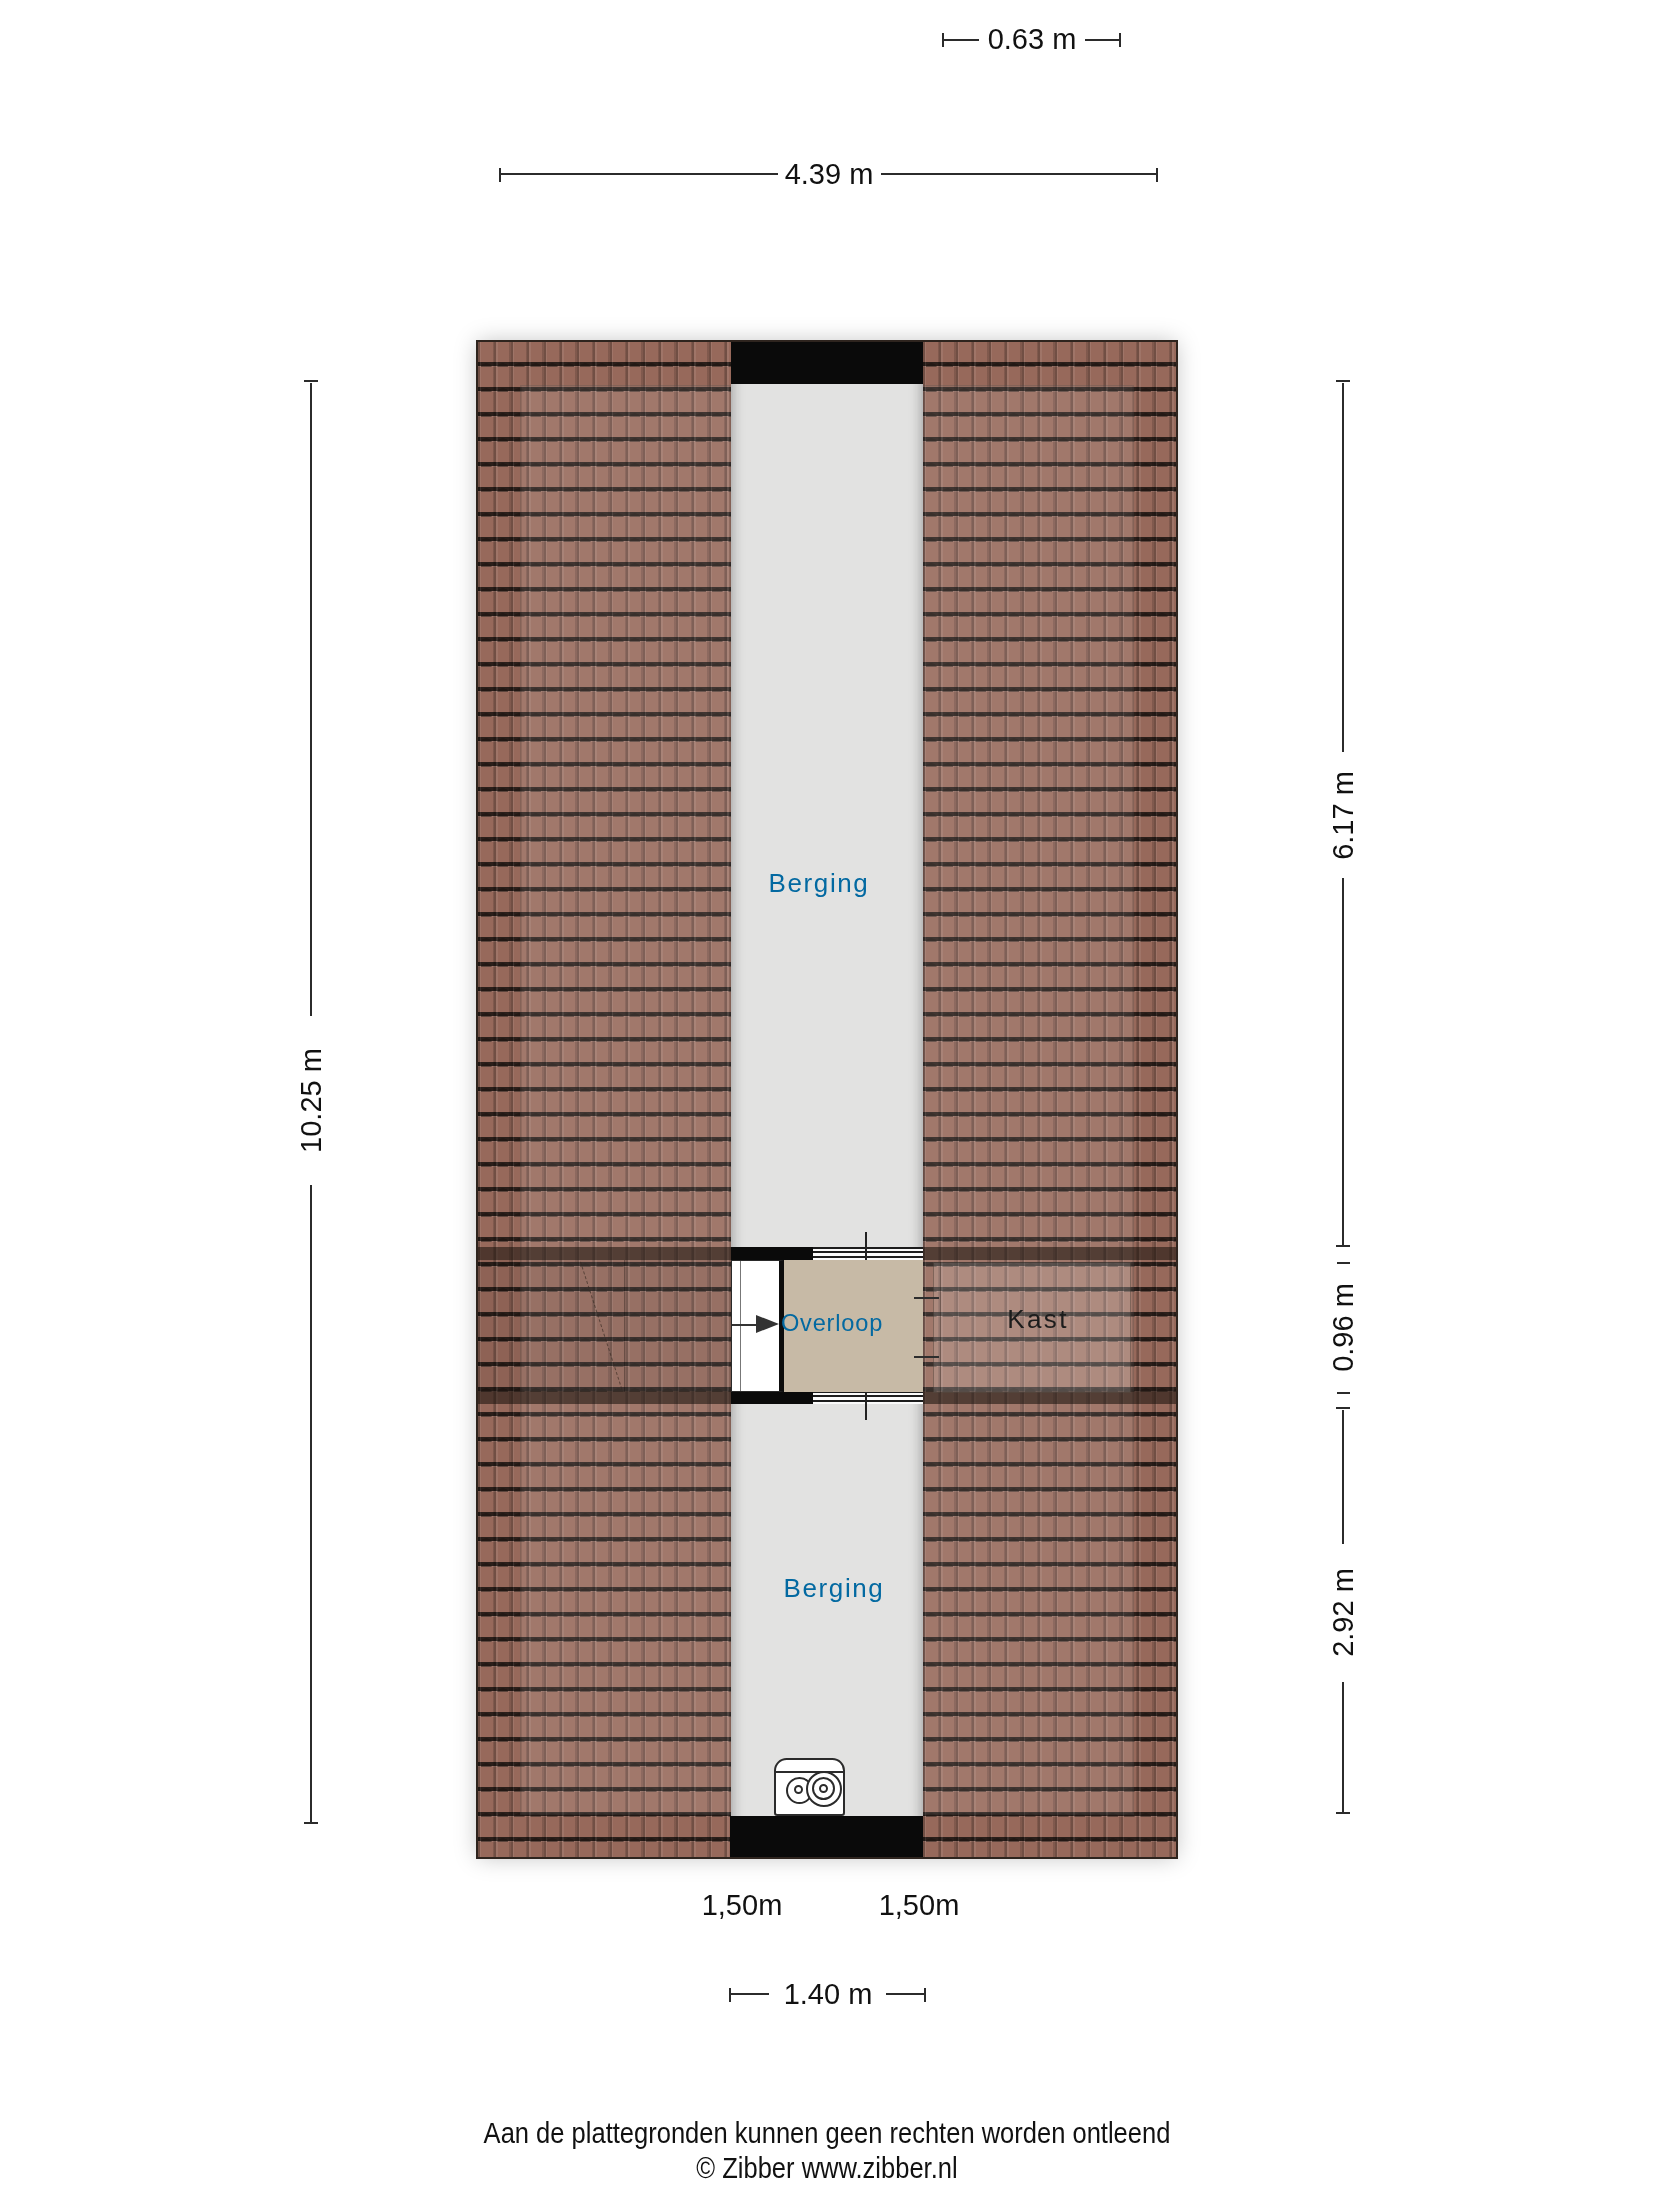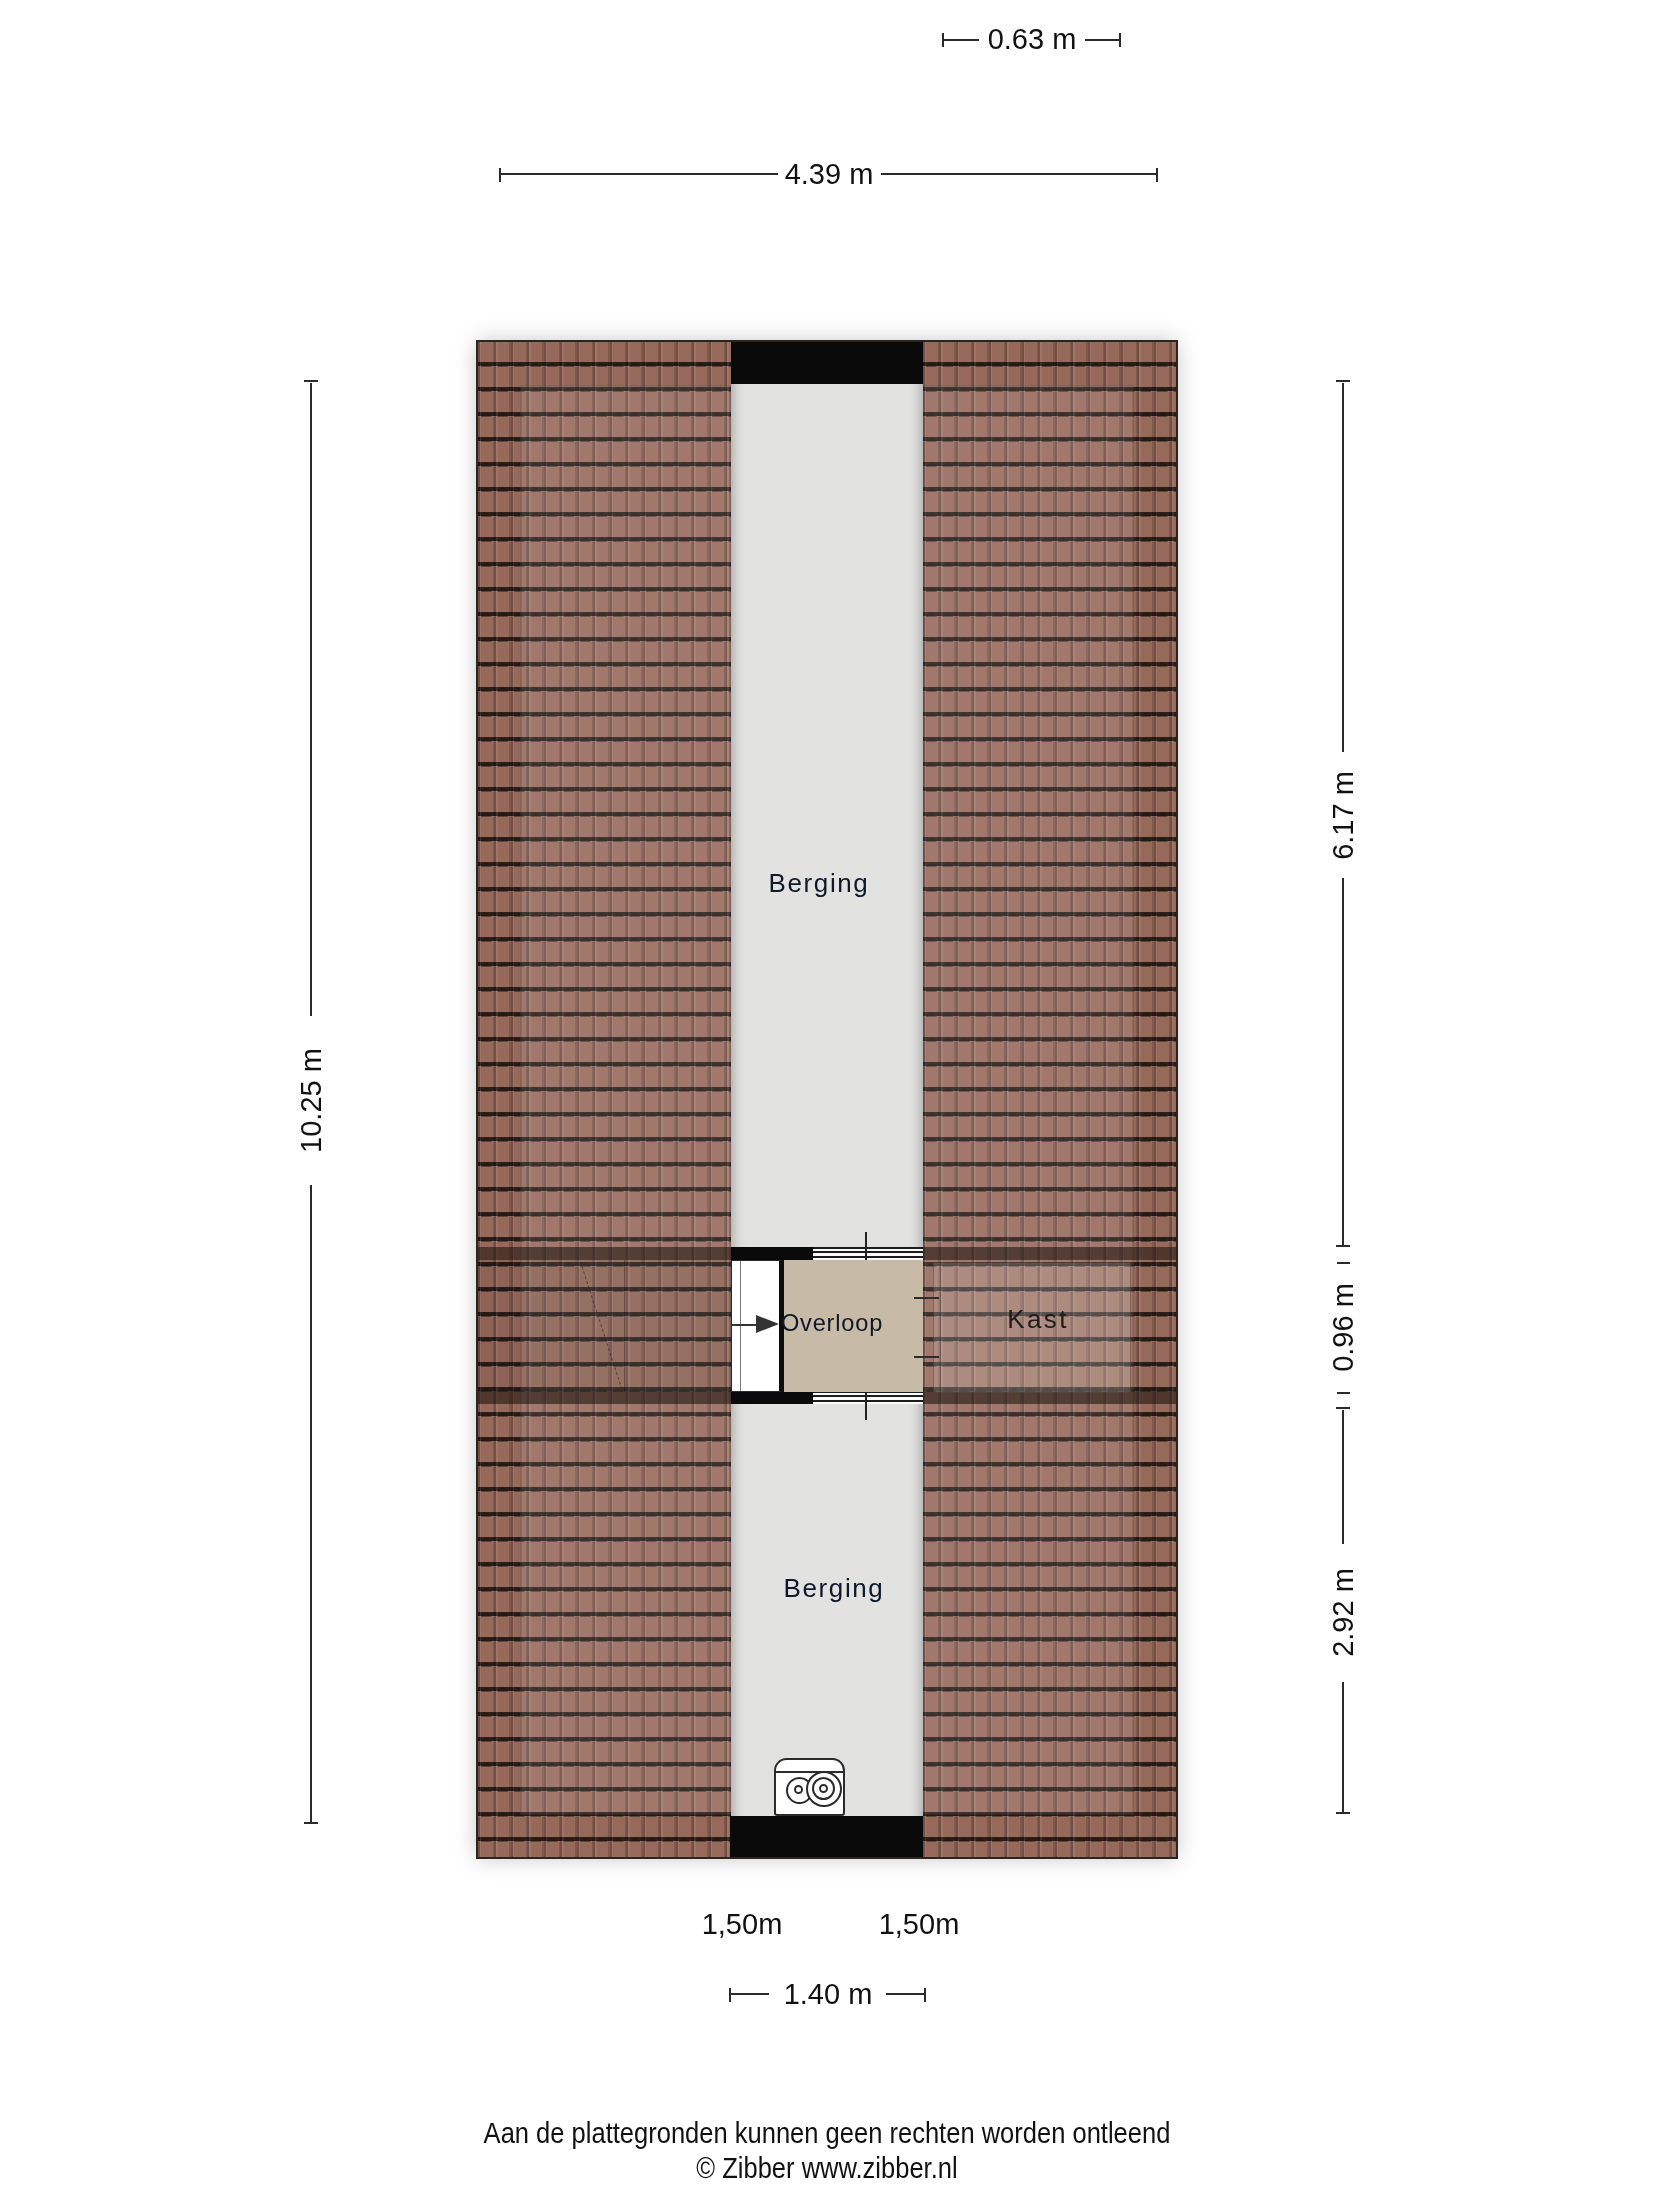--- a/index.html
+++ b/index.html
@@ -72,35 +72,35 @@
   .kast-tick{position:absolute;left:436px;width:25px;height:1.6px;background:#2d2d2d;}
   .band-tint{position:absolute;left:0;top:918px;width:253px;height:132px;background:rgba(0,0,0,0.06);}
   .faint-vline{position:absolute;left:146px;top:918px;width:0.8px;height:132px;background:rgba(0,0,0,0.30);}
   .dash-diag{
     position:absolute;left:102px;top:920px;width:0;height:134px;
     border-left:1.6px dashed rgba(50,38,30,0.60);
     transform-origin:0 0;transform:rotate(-18deg);
   }
   .room-label{
     position:absolute;display:flex;align-items:center;justify-content:center;
-    font-size:26px;letter-spacing:1.6px;color:#0f172a;white-space:nowrap;
+    font-size:26px;letter-spacing:1.6px;color:#0369a1;white-space:nowrap;
   }
   
   .boiler{
     position:absolute;left:296px;top:1416px;width:71px;height:58px;background:#fff;
     border:2.4px solid #2b2b2b;border-radius:12.6px 12.6px 3.2px 3.2px;box-sizing:border-box;
   }
   .boiler-lid{position:absolute;left:0;right:0;top:11px;height:1.6px;background:#2b2b2b;}
   .ring{position:absolute;border:2.4px solid #2b2b2b;border-radius:50%;background:#fff;box-sizing:border-box;}
   
   .footer-line{
     position:absolute;left:0;width:100%;text-align:center;font-size:29px;color:#111;
     transform:scaleX(0.88);
   }
-  .floor-meas{position:absolute;width:126px;text-align:center;font-size:29px;color:#111;margin-top:19px;}
+  .floor-meas{position:absolute;width:126px;text-align:center;font-size:29px;color:#111;}
 </style>
 </head>
 <body>
 
 <div>
   <div class="dimtick-v" style="left:942px;top:33px;"></div>
   <div class="dimseg-h" style="left:943px;top:39px;width:36px;"></div>
   <div class="dimlabel" style="left:969px;top:22px;width:126px;height:35px;">0.63 m</div>
   <div class="dimseg-h" style="left:1085px;top:39px;width:36px;"></div>
   <div class="dimtick-v" style="left:1119px;top:33px;"></div>

